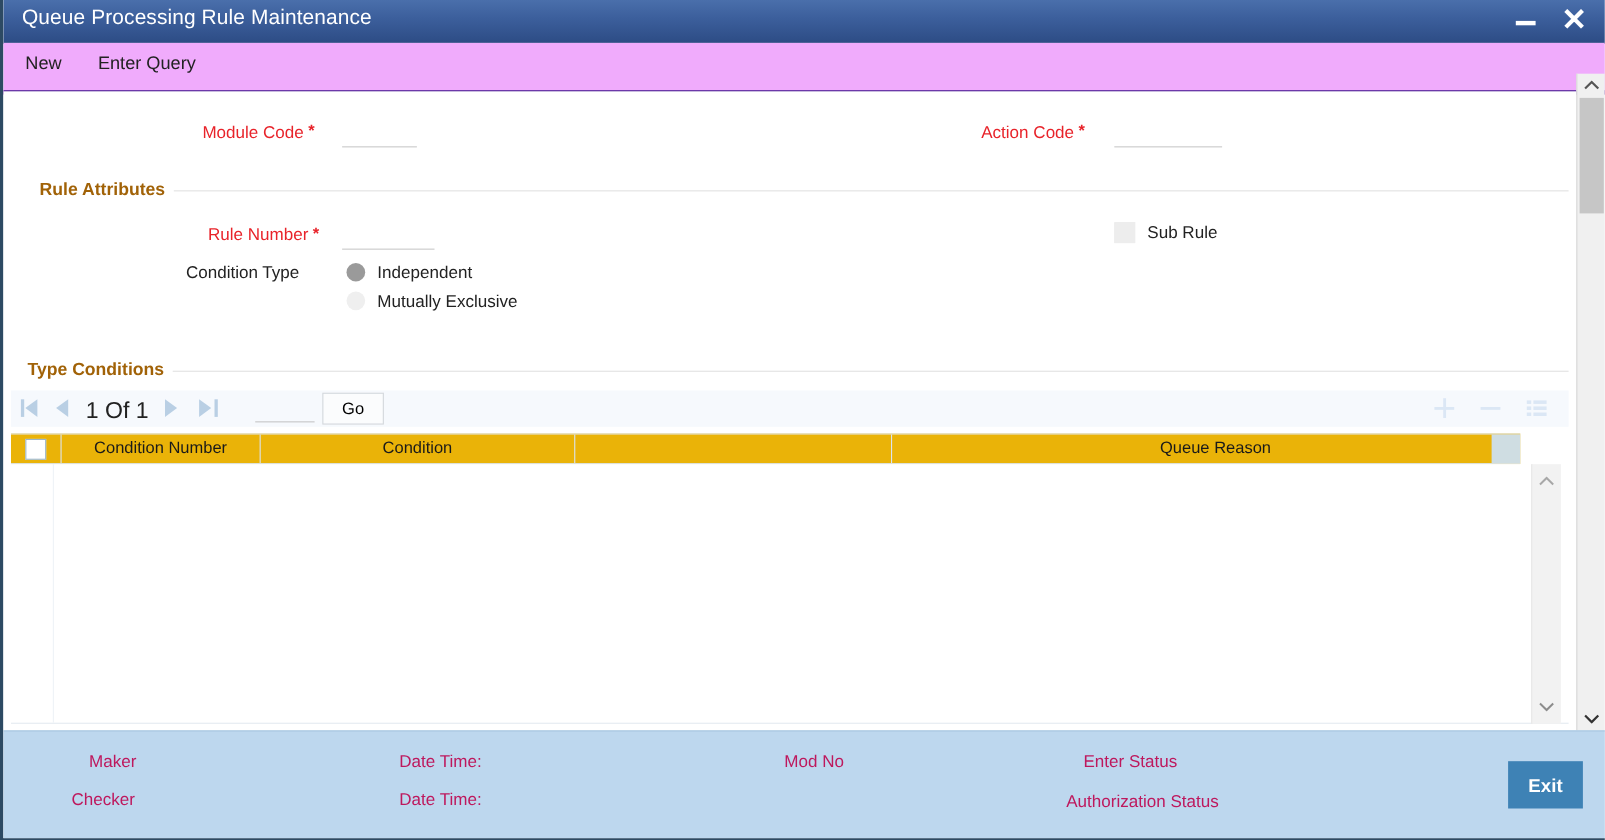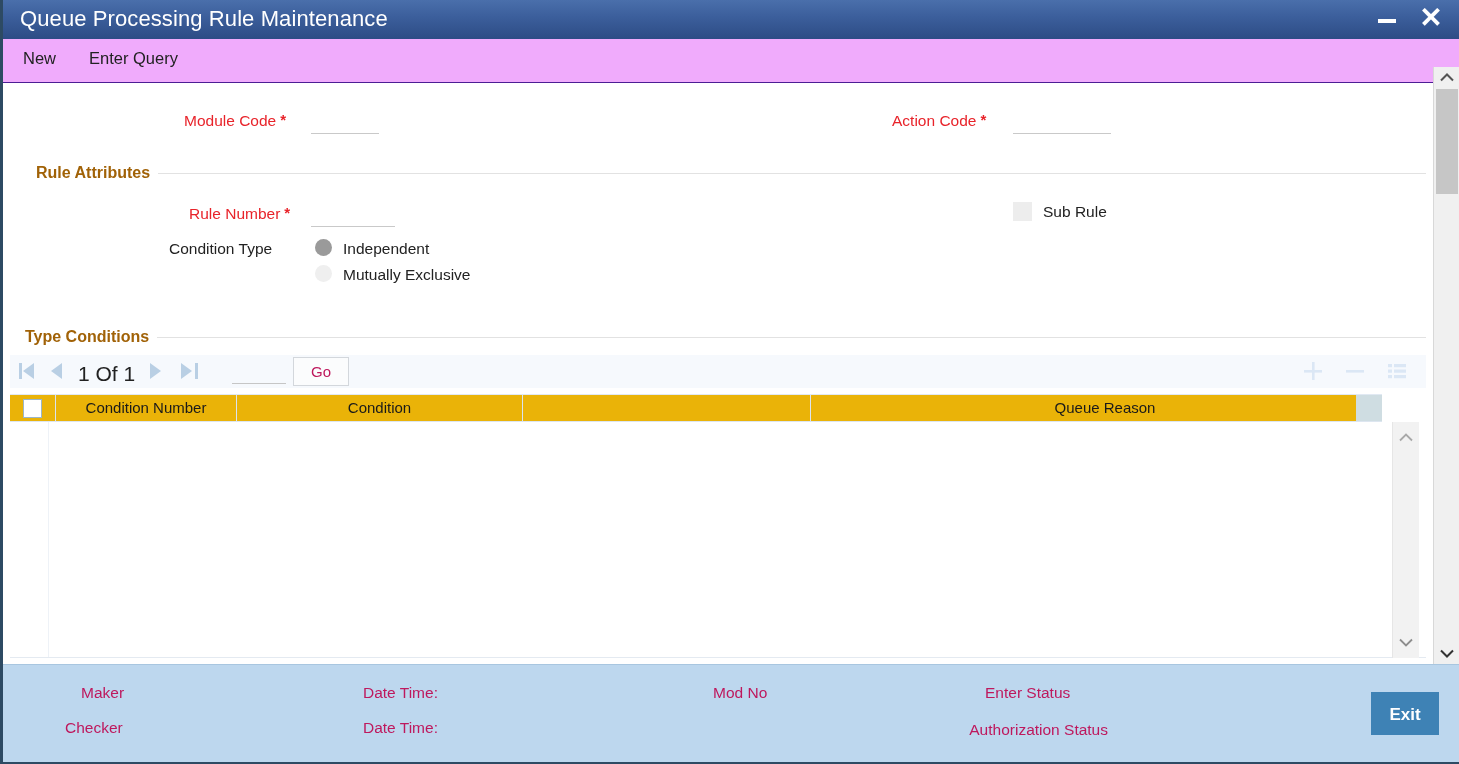--- a/index.html
+++ b/index.html
@@ -28,21 +28,21 @@
     left: 0; top: 0;
     width: 100%;
     height: 39px;
     background: linear-gradient(to bottom, #4a6fab 0%, #3c5f9c 42%, #2d4c85 100%);
     border-bottom: 1px solid #1f3a69;
   }
   .titlebar-text {
     position: absolute;
     left: 17px;
     top: 6px;
-    font-size: 22px;
+    font-size: 19px;
     color: #ffffff;
     letter-spacing: .1px;
     white-space: nowrap;
   }
   .win-btn {
     position: absolute;
     top: 0;
     height: 39px;
     width: 40px;
     color: #ffffff;
@@ -220,21 +220,21 @@
     font-size: 13px;
   }
   .go-btn {
     position: absolute;
     left: 283px;
     top: 2px;
     width: 56px;
     height: 29px;
     background: #fbfcfd;
     border: 1px solid #d3d7dc;
-    color: #be185d;
+    color: #000000;
     font-size: 15px;
     font-family: "Liberation Sans", sans-serif;
     cursor: pointer;
     line-height: 27px;
     text-align: center;
     box-sizing: border-box;
   }
   .tool-ico {
     position: absolute;
     top: 3px;

